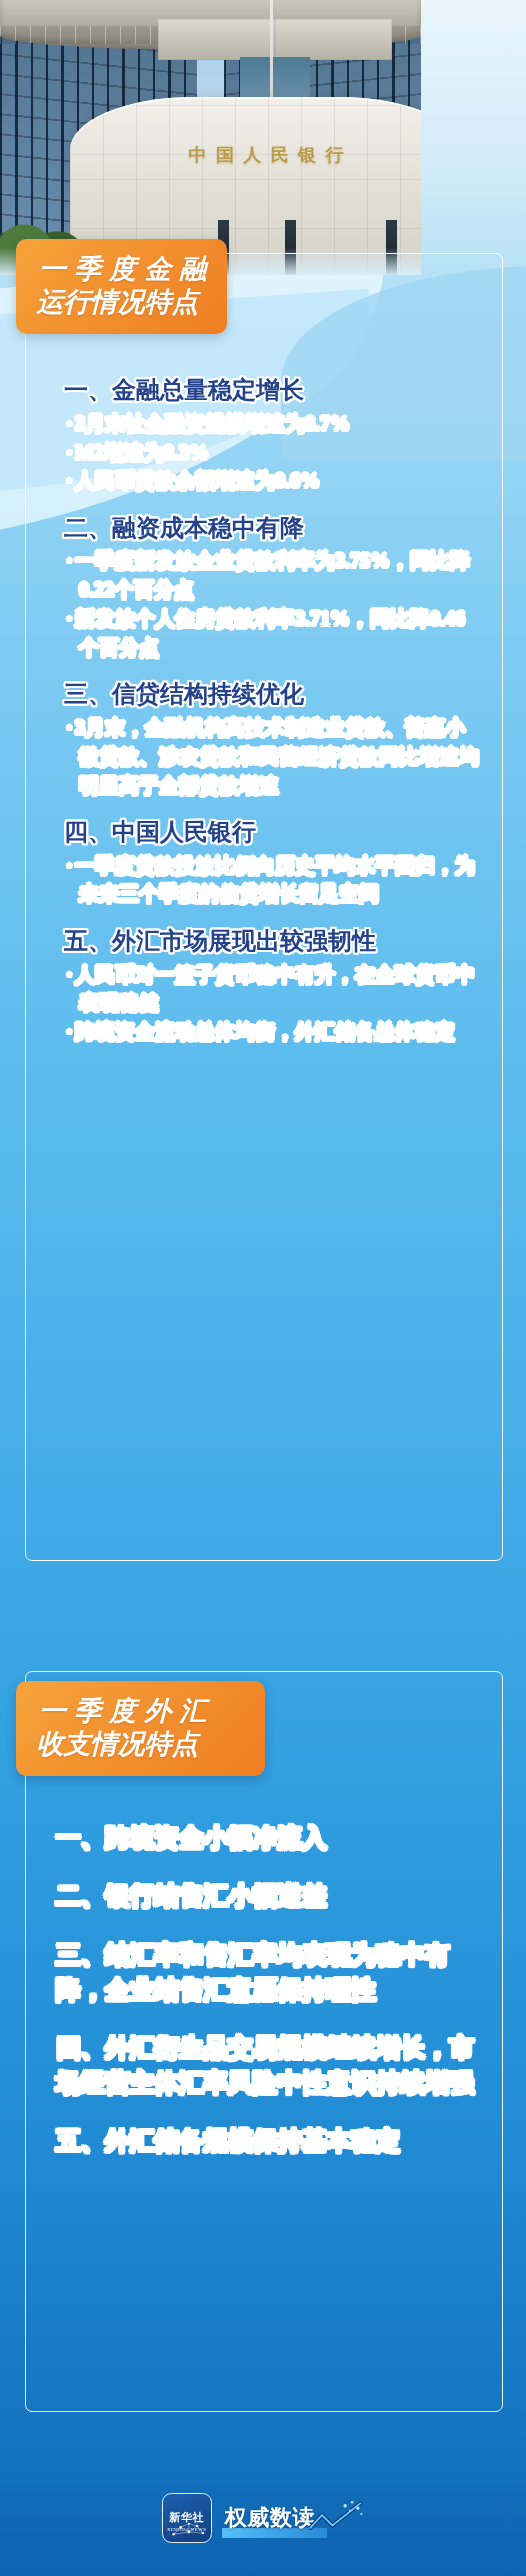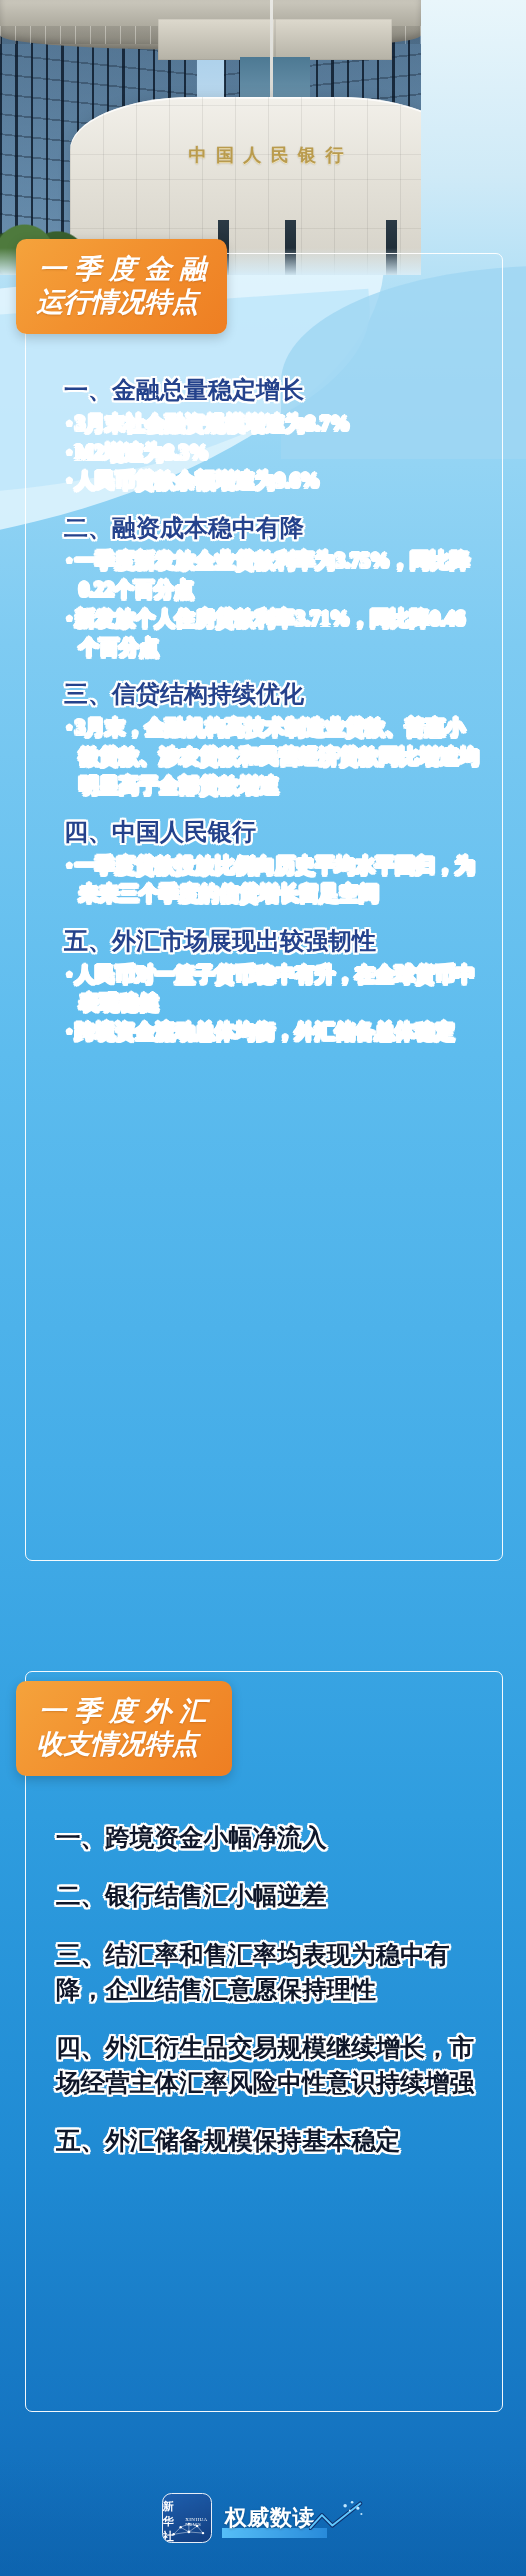--- a/index.html
+++ b/index.html
@@ -177,39 +177,39 @@
     padding-left:15px; position:relative; text-indent:-13px;
   }
   .bullet:before{
     content:"·"; font-size:20px; padding-right:2.3px;
   }
   .sec-block{ margin-bottom:17.6px; }
   .sec-block:last-child{ margin-bottom:0; }
 
   .sec-title2{
     font-family:"Liberation Serif","DejaVu Serif",serif;
-    font-weight:bold; color:#0f172a; font-size:24.6px; line-height:1.42;
+    font-weight:bold; color:#ffffff; font-size:24.6px; line-height:1.42;
     text-shadow:
       -1.8px 0 0 #fff, 1.8px 0 0 #fff, 0 -1.8px 0 #fff, 0 1.8px 0 #fff,
       -1.8px -1.8px 0 #fff, 1.8px -1.8px 0 #fff, -1.8px 1.8px 0 #fff, 1.8px 1.8px 0 #fff,
       -2.3px 0 0 #fff, 2.3px 0 0 #fff, 0 -2.3px 0 #fff, 0 2.3px 0 #fff;
     margin-bottom:23.4px;
   }
 
   
   .footer{
     position:absolute; left:0; right:0; bottom:0; height:117px; z-index:8;
     display:flex; align-items:center; justify-content:center; gap:13px;
     background:linear-gradient(180deg, rgba(12,98,172,0), rgba(11,94,168,.45));
   }
   .xh-logo{
     width:50px; height:50px; border-radius:9.4px;
     background:linear-gradient(160deg,#1e5fae,#123e80);
     border:1.2px solid #e7eef8;
-    display:flex; align-items:center; justify-content:center;
+    display:flex; flex-direction:column; align-items:center; justify-content:center;
     padding-top:7px; position:relative; overflow:hidden;
   }
   .xh-cn{
     color:#fff; font-size:11px; font-weight:bold; letter-spacing:0.6px;
     font-family:"Liberation Serif","DejaVu Serif",serif;
   }
   .xh-en{
     color:#fff; font-size:5px; letter-spacing:0.4px; margin-top:1.2px;
     font-family:"Liberation Serif","DejaVu Serif",serif;
   }
@@ -292,21 +292,21 @@
 
   <div class="sec-block">
     <div class="sec-title">五、外汇市场展现出较强韧性</div>
     <div class="bullet">人民币对一篮子货币稳中有升，在全球货币中表现稳健</div>
     <div class="bullet">跨境资金流动总体均衡，外汇储备总体稳定</div>
   </div>
 </div>
 
 <div class="panel" style="left:24.6px; top:1671px; width:478px; height:741px;"></div>
 
-<div class="badge" style="left:16.4px; top:1681px; width:216px;">
+<div class="badge" style="left:16.4px; top:1681px; width:249px;">
   <div class="line sp">一季度外汇</div>
   <div class="line">收支情况特点</div>
 </div>
 
 <div class="content" style="left:56px; top:1821px; width:419px;">
   <div class="sec-title2">一、跨境资金小幅净流入</div>
   <div class="sec-title2">二、银行结售汇小幅逆差</div>
   <div class="sec-title2">三、结汇率和售汇率均表现为稳中有降，企业结售汇意愿保持理性</div>
   <div class="sec-title2">四、外汇衍生品交易规模继续增长，市场经营主体汇率风险中性意识持续增强</div>
   <div class="sec-title2">五、外汇储备规模保持基本稳定</div>

